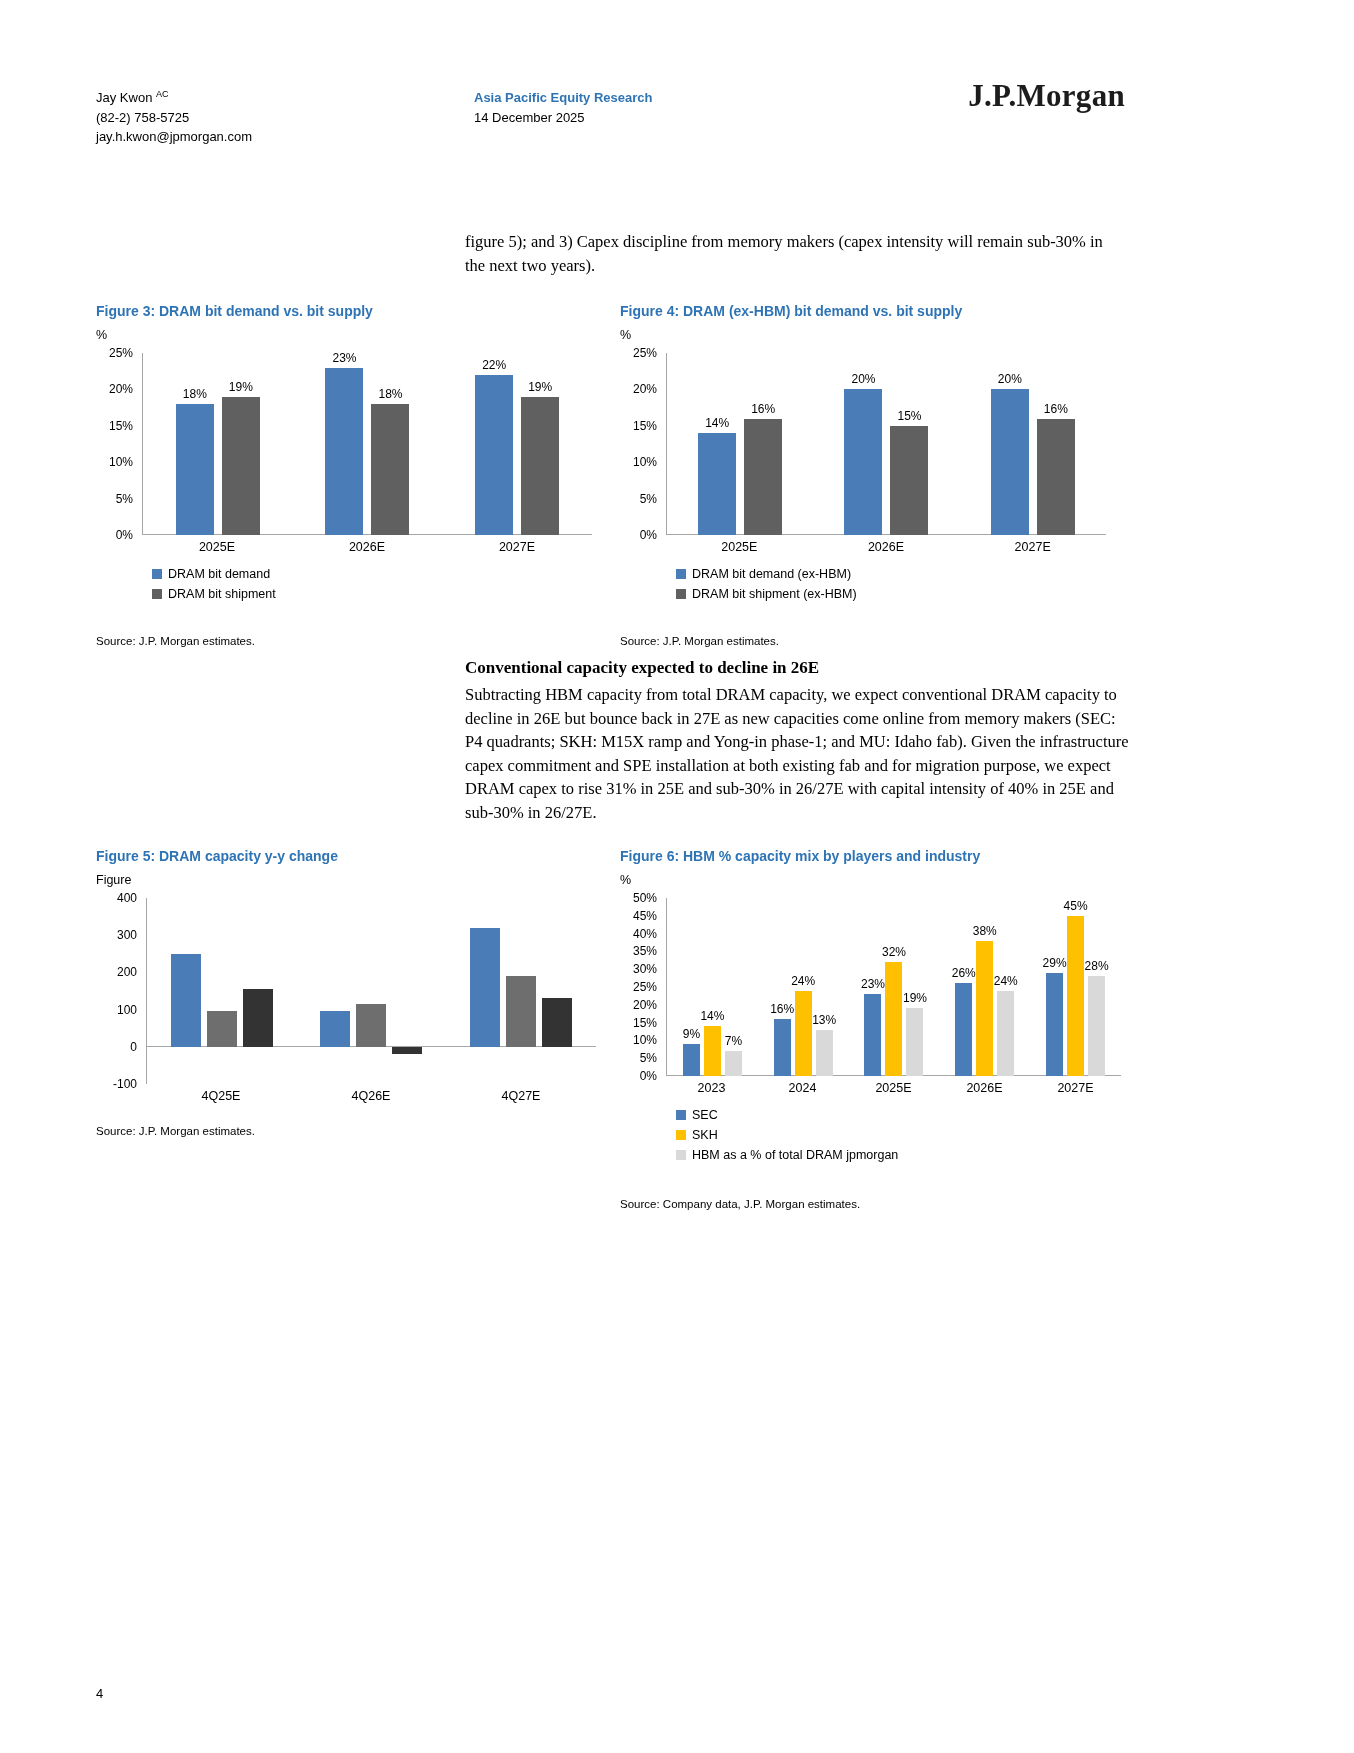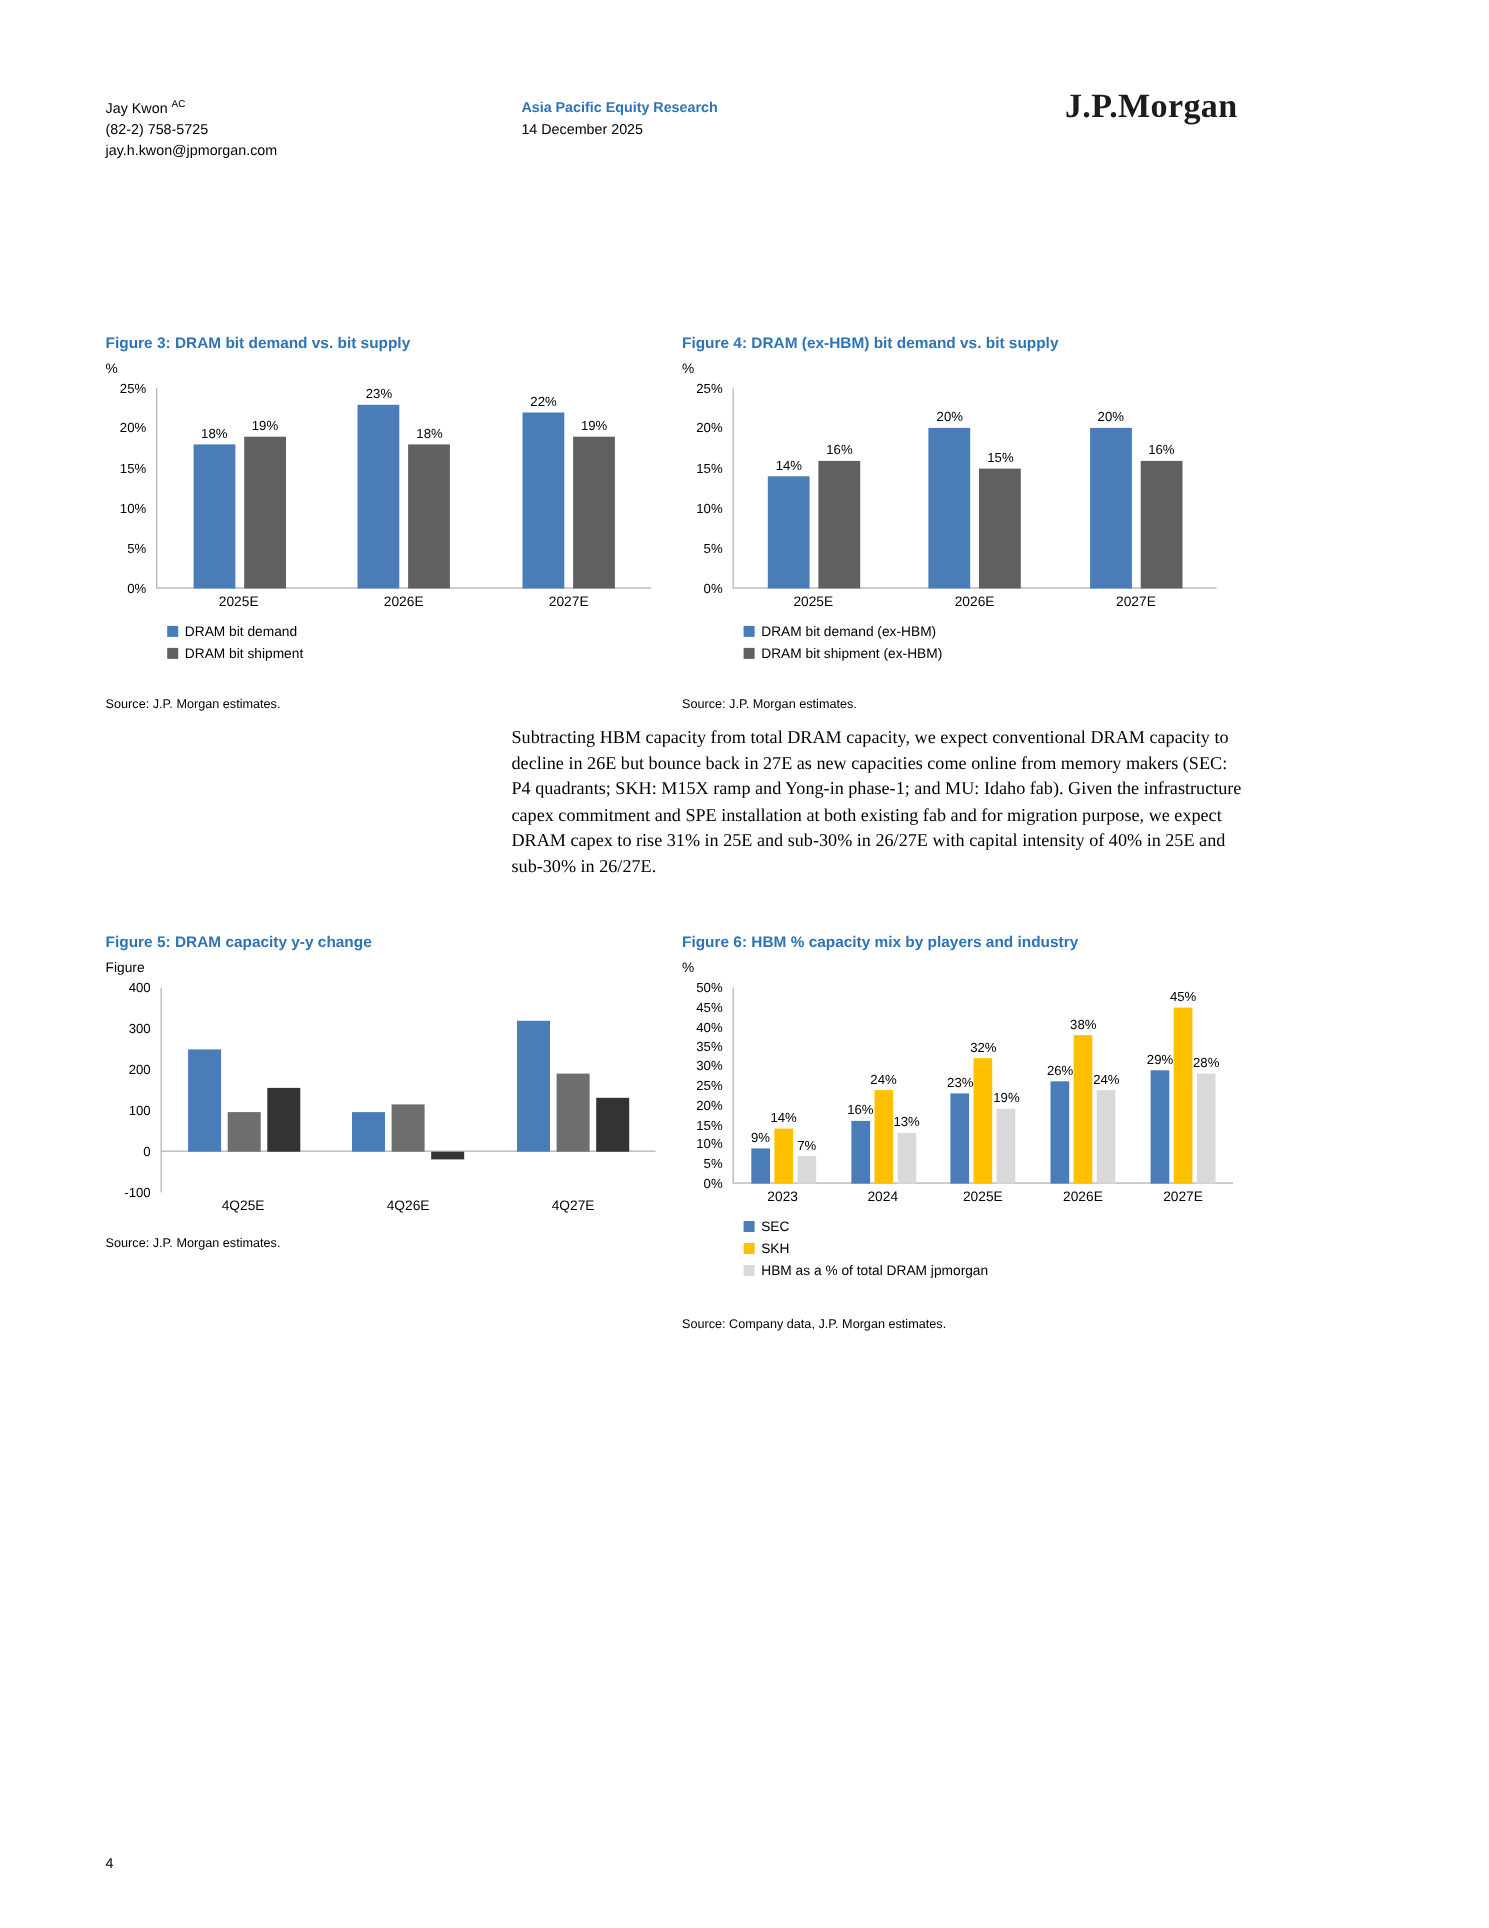--- a/index.html
+++ b/index.html
@@ -59,20 +59,21 @@
     <div>jay.h.kwon@jpmorgan.com</div>
   </div>
 
   <div class="abs hdr-mid" style="left:474px; top:88px;">
     <div class="hdr-division">Asia Pacific Equity Research</div>
     <div>14 December 2025</div>
   </div>
 
   <div class="abs brand" style="right:229px; top:78px;">J.P.Morgan</div>
 
+  <div class="abs serif intro" style="left:465px; top:230px; width:655px;">figure 5); and 3) Capex discipline from memory makers (capex intensity will remain sub-30% in the next two years).</div>
 
   <div class="abs" style="left:96px; top:303px; width:510px;">
     <div class="fig-title">Figure 3: DRAM bit demand vs. bit supply</div>
     <div class="fig-unit">%</div>
     <div class="chart">
         <div class="yaxis" style="width: 46px; height: 182px;">
           <div class="ytick" style="bottom: -7px;">0%</div>
           <div class="ytick" style="bottom: 29.4px;">5%</div>
           <div class="ytick" style="bottom: 65.8px;">10%</div>
           <div class="ytick" style="bottom: 102.2px;">15%</div>
@@ -197,20 +198,21 @@
         </span>
         <span class="legitem">
           <span class="sw" style="background: rgb(96, 96, 96);"></span>
           <span>DRAM bit shipment (ex-HBM)</span>
         </span>
       </div>
     <div class="fig-source" style="margin-top:28px;">Source: J.P. Morgan estimates.</div>
   </div>
 
   <div class="abs serif" style="left:465px; top:658px; width:668px;">
+    <div class="sec-head">Conventional capacity expected to decline in 26E</div>
     <div class="sec-body">Subtracting HBM capacity from total DRAM capacity, we expect conventional DRAM capacity to decline in 26E but bounce back in 27E as new capacities come online from memory makers (SEC: P4 quadrants; SKH: M15X ramp and Yong-in phase-1; and MU: Idaho fab). Given the infrastructure capex commitment and SPE installation at both existing fab and for migration purpose, we expect DRAM capex to rise 31% in 25E and sub-30% in 26/27E with capital intensity of 40% in 25E and sub-30% in 26/27E.</div>
   </div>
 
   <div class="abs" style="left:96px; top:848px; width:520px;">
     <div class="fig-title">Figure 5: DRAM capacity y-y change</div>
     <div class="fig-unit">Figure</div>
     <div class="chart">
         <div class="yaxis" style="width: 50px; height: 186px;">
           <div class="ytick" style="bottom: -7px;">-100</div>
           <div class="ytick" style="bottom: 30.2px;">0</div>

